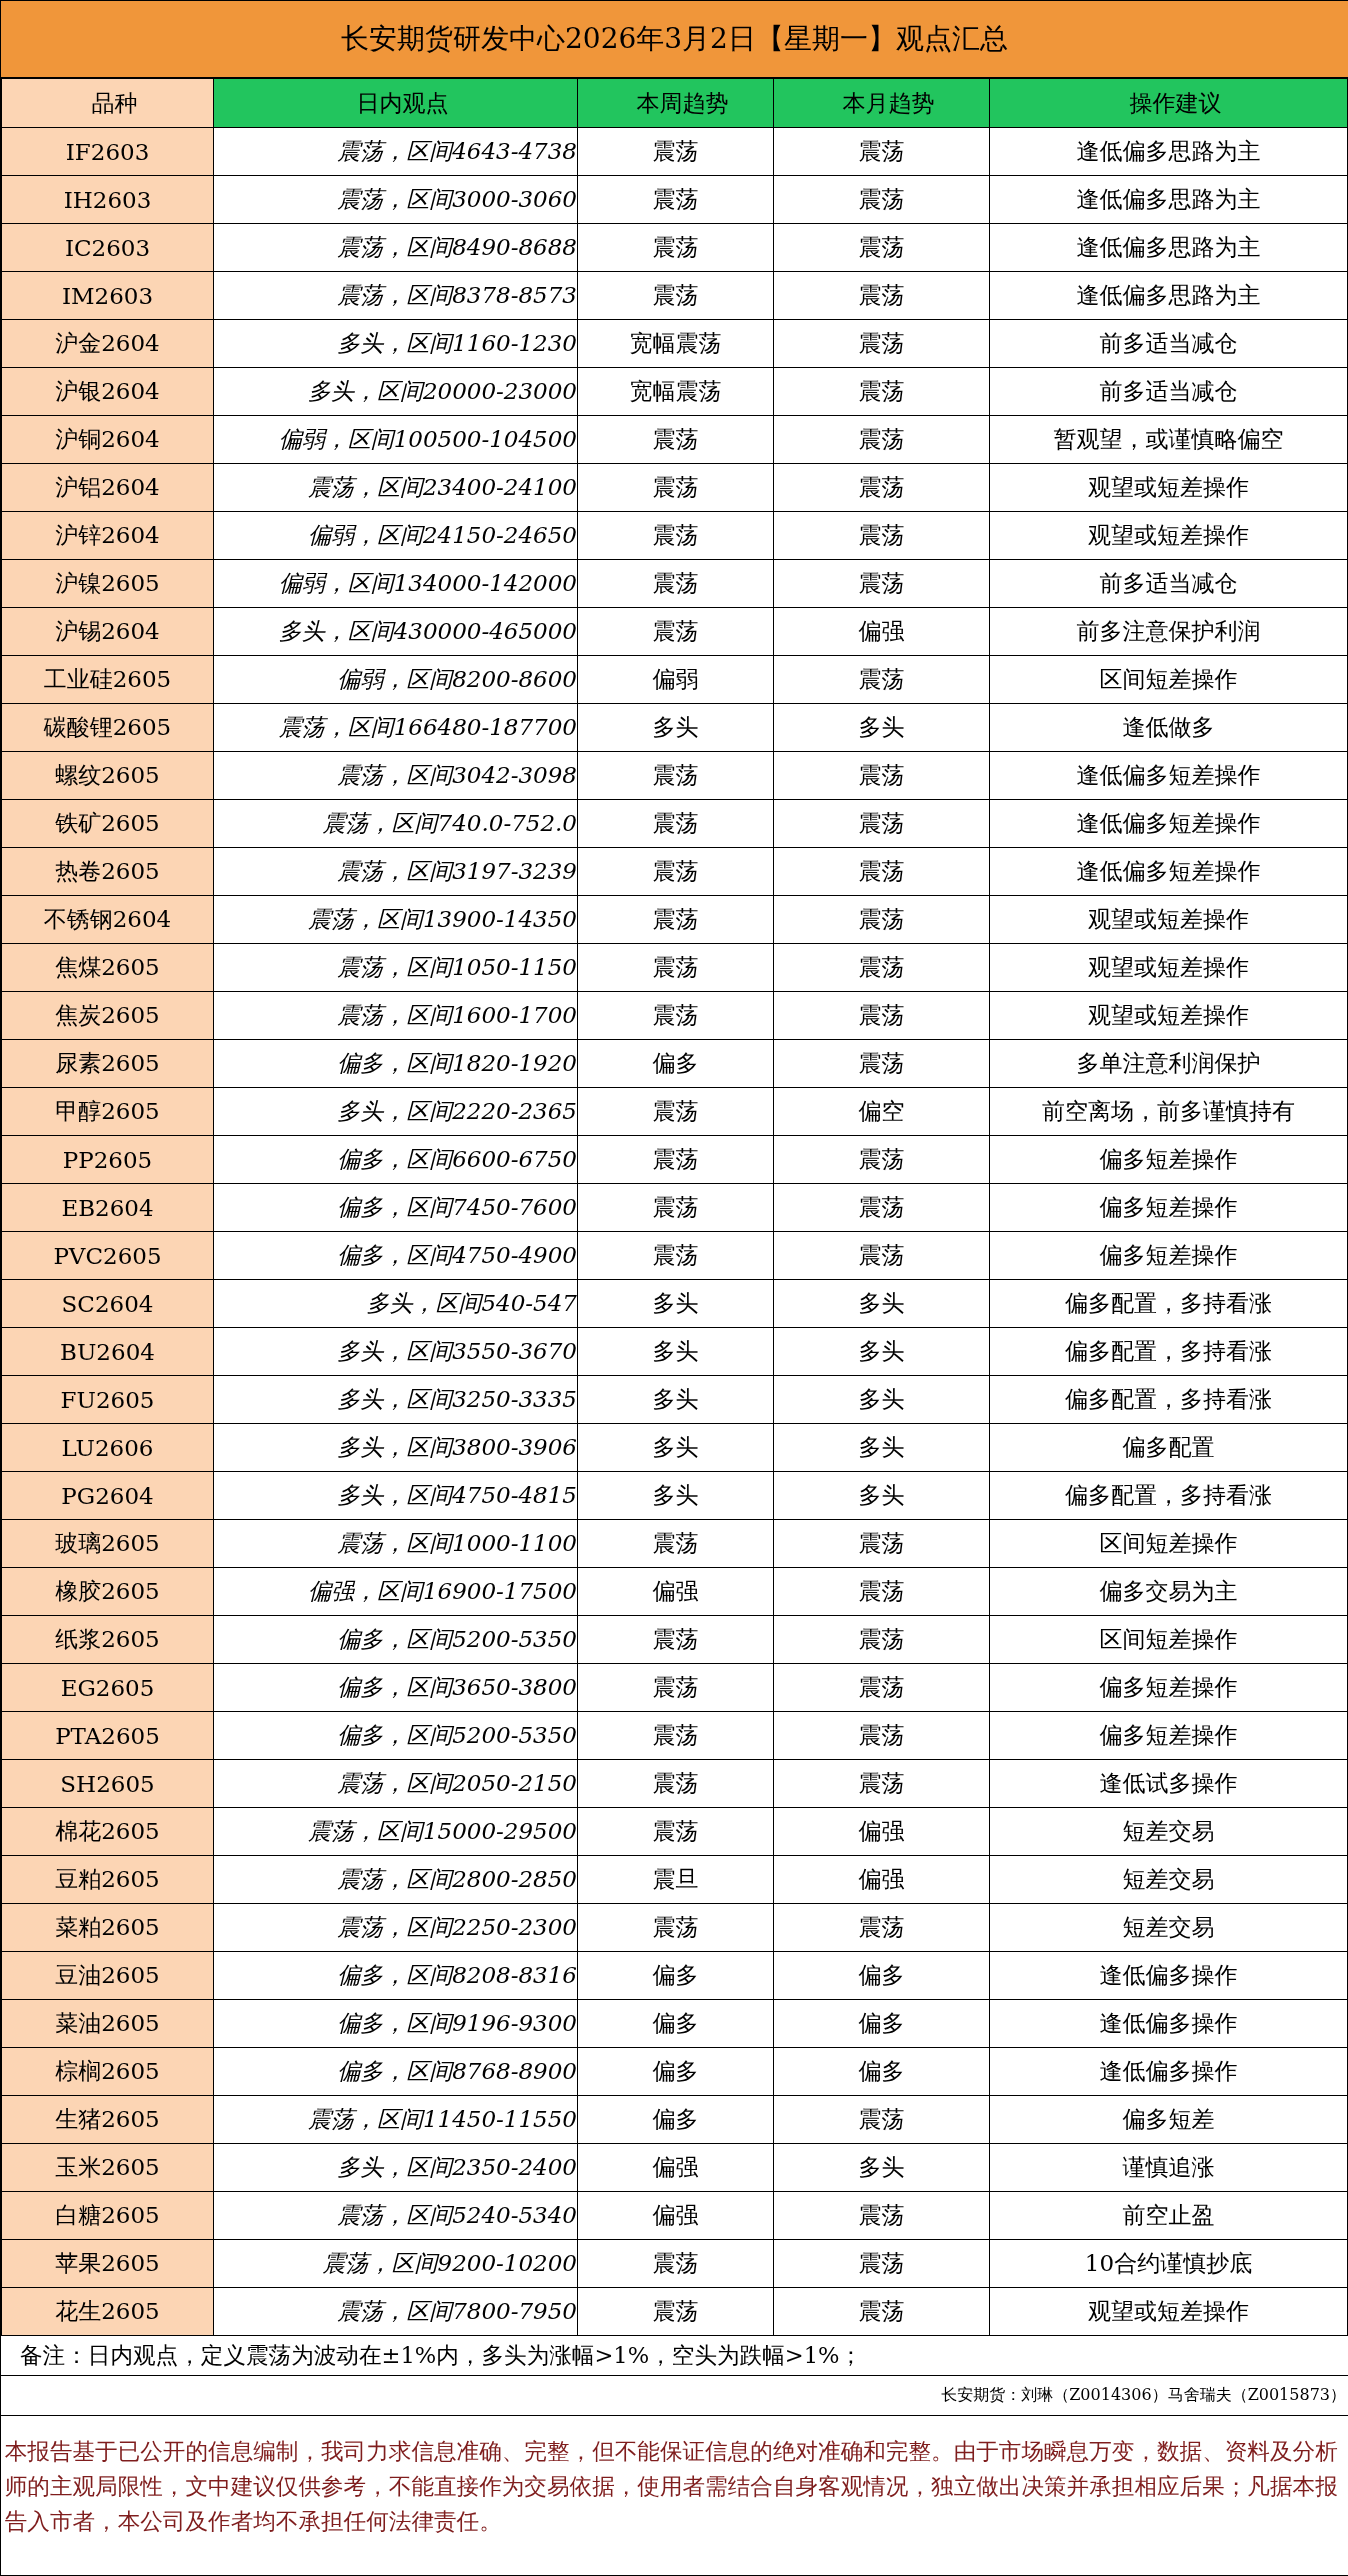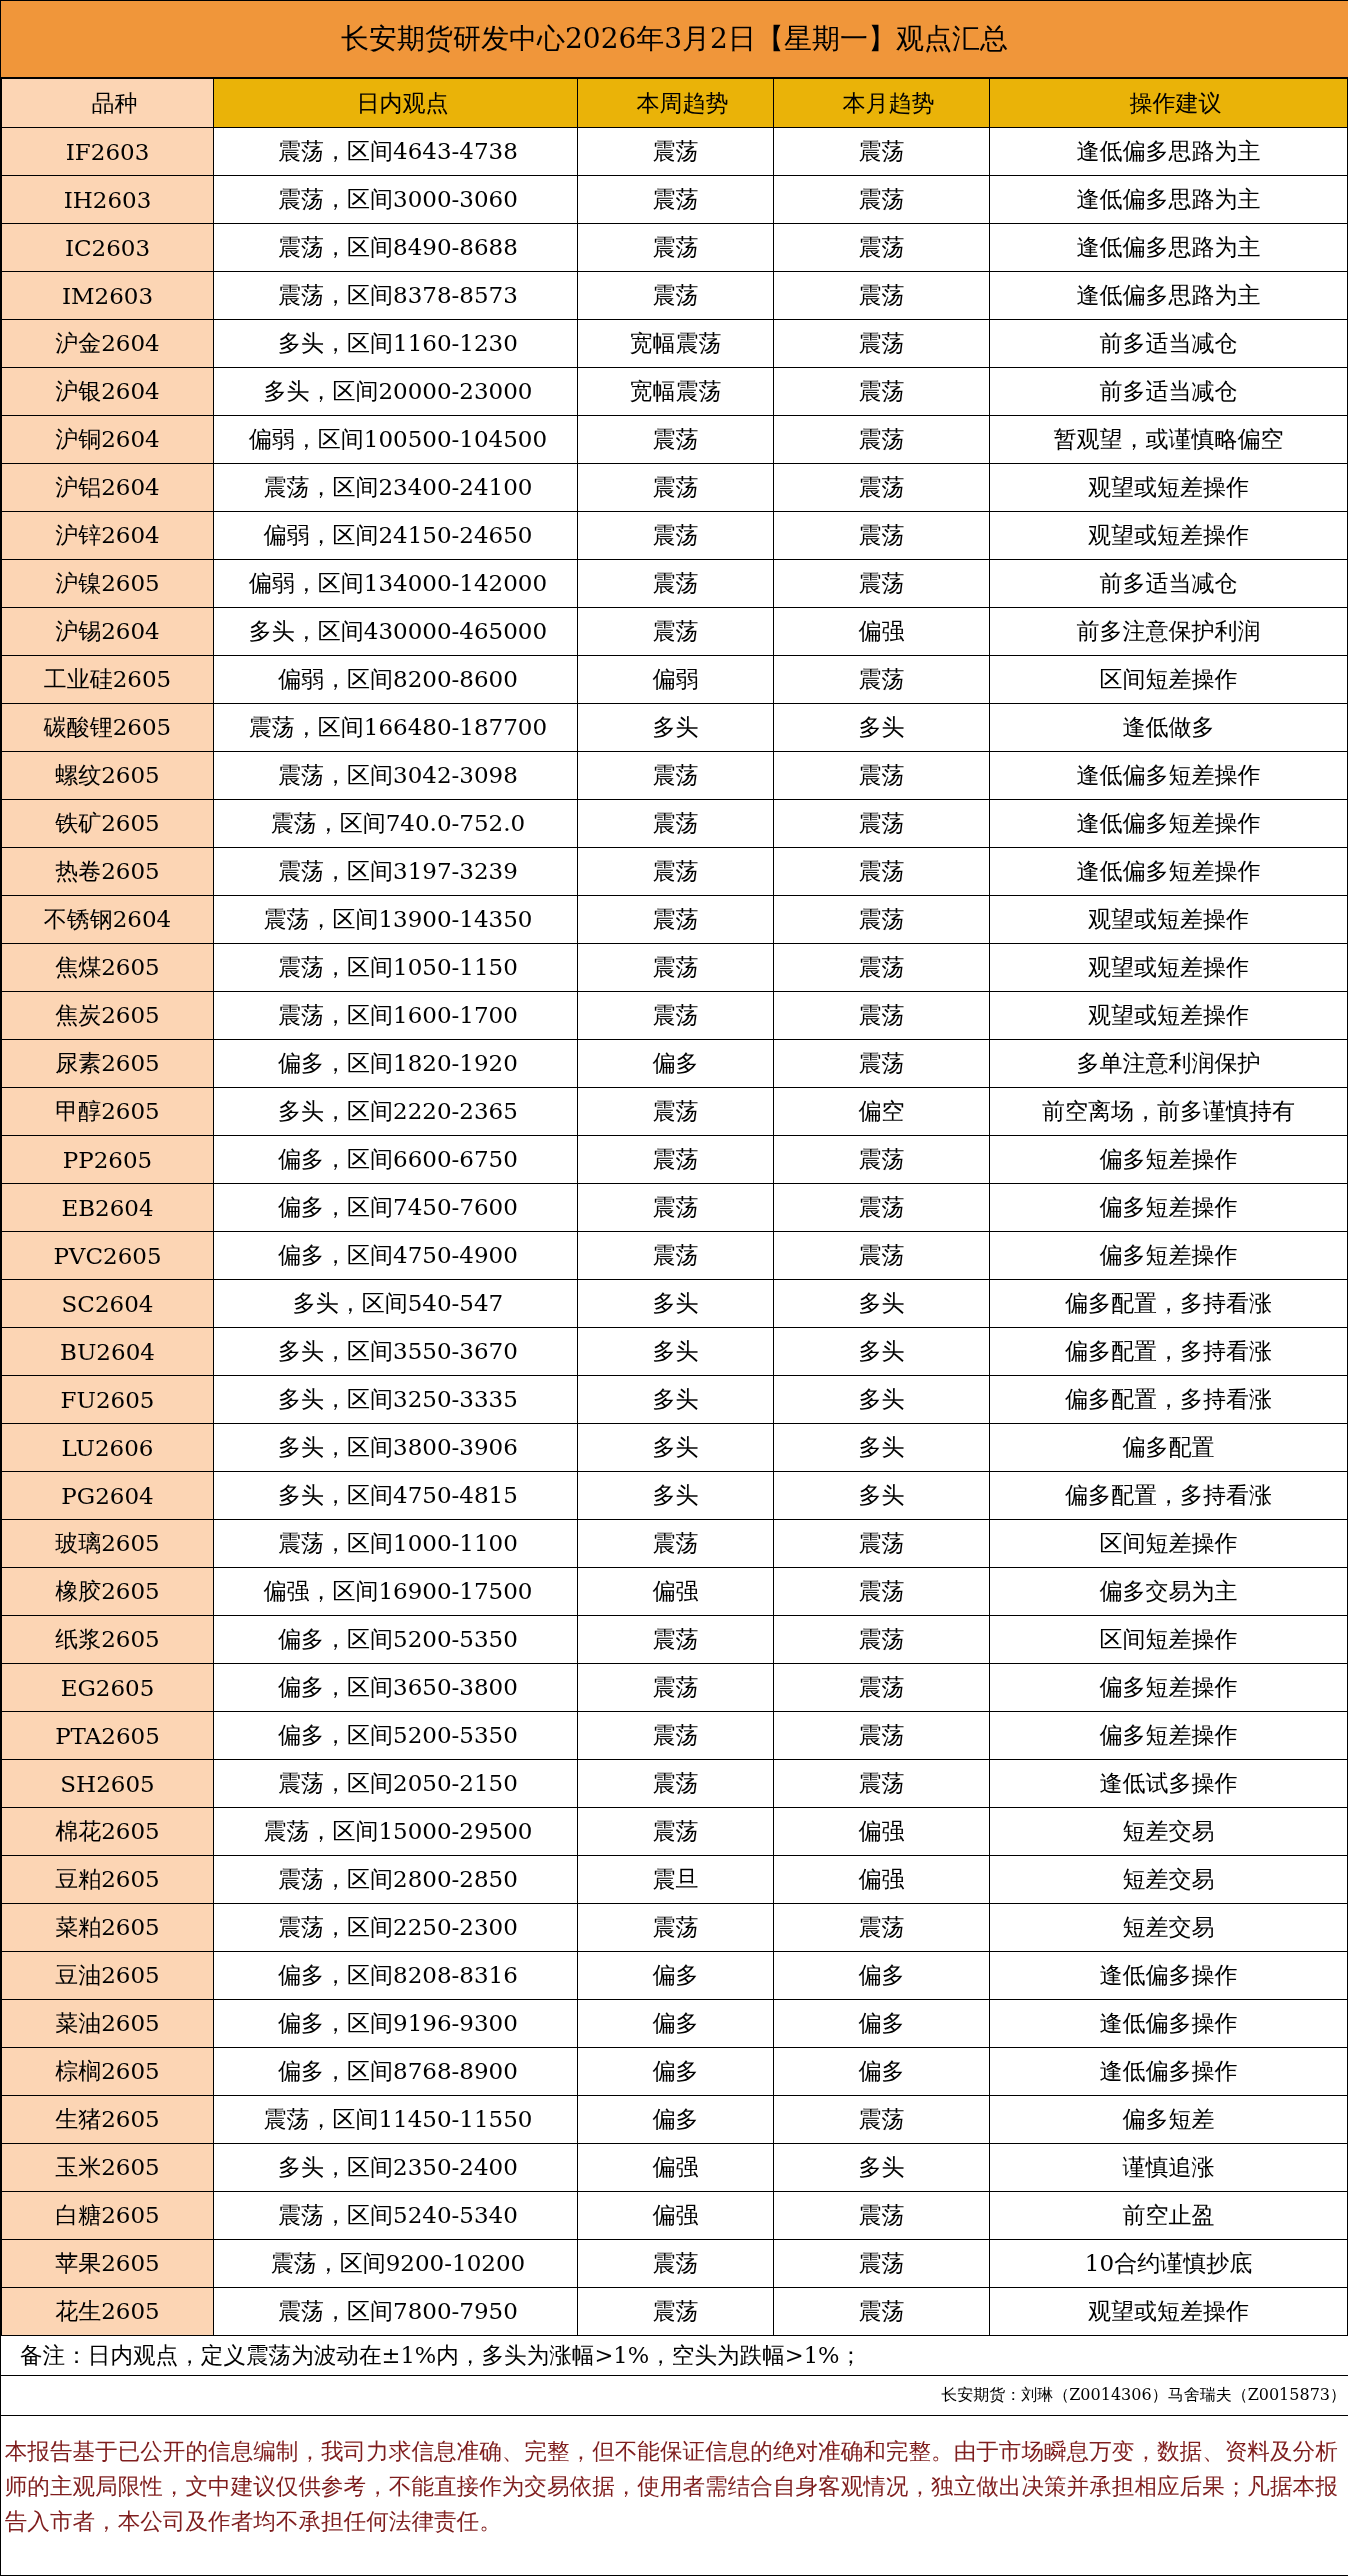--- a/index.html
+++ b/index.html
@@ -6,22 +6,22 @@
   body { width: 1349px; height: 2576px; overflow: hidden; font-family: "DejaVu Serif", "Liberation Serif", serif; color: #000; }
   .sheet { position: relative; width: 1349px; height: 2576px; box-sizing: border-box; border: 1.2px solid #000; }
   .title-bar { height: 77px; background: #F0963A; border-bottom: 1.2px solid #000; display: flex; align-items: center; justify-content: center; box-sizing: border-box; }
   .title-bar span { font-size: 28px; letter-spacing: 0px; font-family: "DejaVu Serif", serif; }
   table { border-collapse: collapse; width: 1347px; table-layout: fixed; }
   col.c1 { width: 212px; } col.c2 { width: 364px; } col.c3 { width: 196px; } col.c4 { width: 216px; } col.c5 { width: 358px; }
   td, th { border: 0.6px solid #000; height: 48px; padding: 0; font-size: 23px; font-weight: normal; box-sizing: border-box; white-space: nowrap; overflow: hidden; }
   tr { height: 48px; }
   thead th { height: 49px; padding-left: 14px; }
   th.h-variety, td.variety { background: #FCD5B4; text-align: center; }
-  th.h-other { background: #eab308; text-align: center; }
-  td.intraday { text-align: center; padding-left: 4.9px; }
+  th.h-other { background: #22c55e; text-align: center; }
+  td.intraday { text-align: right; padding-left: 4.9px; font-style: italic; }
   td.center { text-align: center; }
   .note-row { height: 40px; border-bottom: 0.6px solid #000; display: flex; align-items: center; padding-left: 19px; font-size: 22.6px; box-sizing: border-box; }
   .credit-row { height: 40px; border-bottom: 0.6px solid #000; display: flex; align-items: center; justify-content: flex-end; padding-right: 2px; font-size: 16px; box-sizing: border-box; }
   .disclaimer { color: #7f1d1d; font-size: 22.6px; line-height: 35px; padding: 18.3px 3.7px 0 3.7px; box-sizing: border-box; word-break: break-all; }
 </style>
 </head>
 <body>
 
 <div class="sheet">
   <div class="title-bar">

